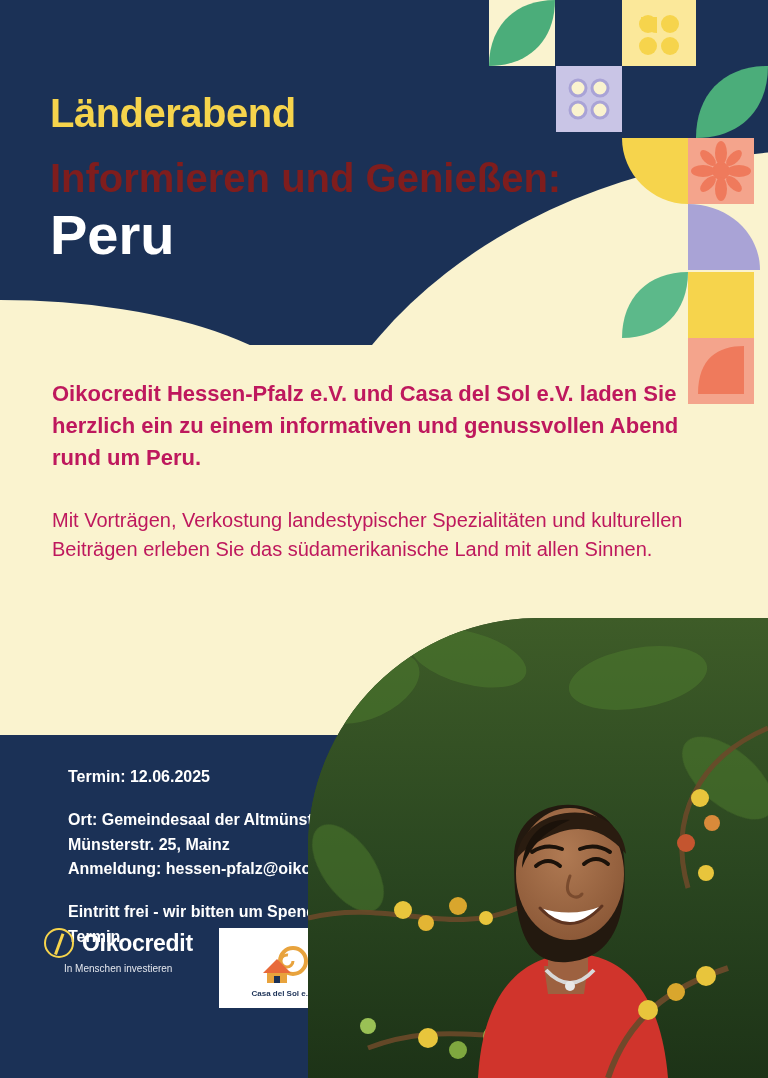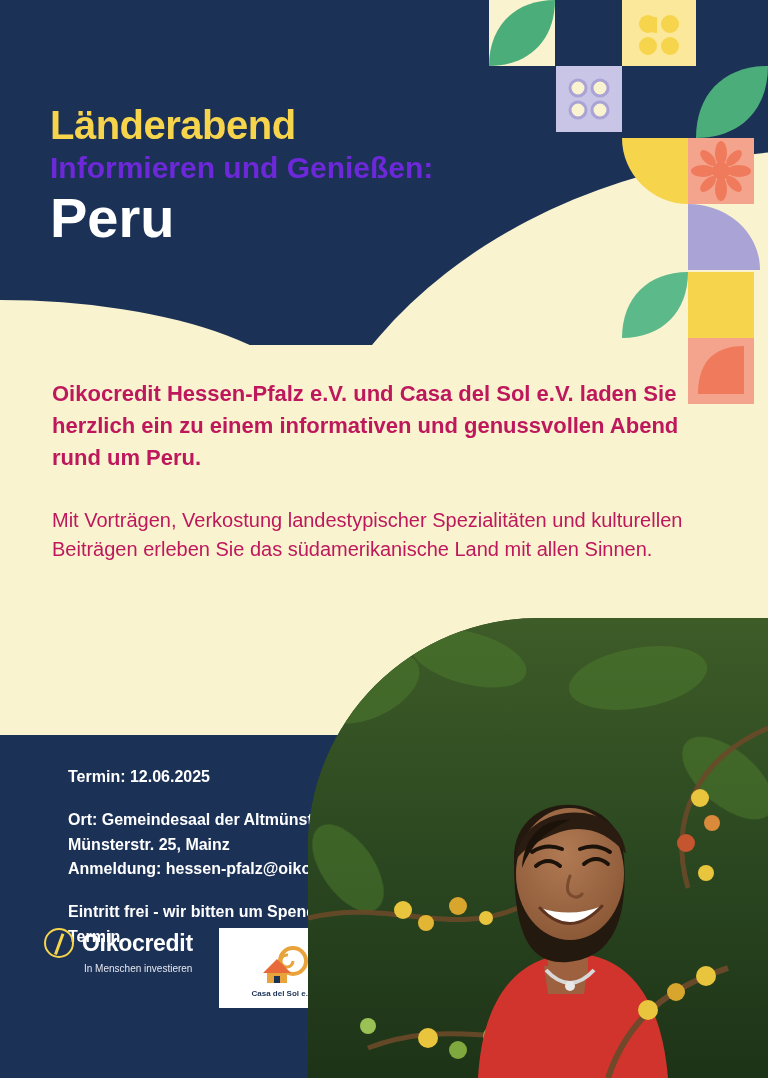--- a/index.html
+++ b/index.html
@@ -33,29 +33,29 @@
   }
   .swoop2 {
     position:absolute;
     left:0; top:300px;
     width:320px; height:120px;
     background:#faf3cf;
     border-radius:0 100% 0 0 / 0 100% 0 0;
   }
 
   .title-wrap {
-    position:absolute; left:50px; top:102px; z-index:5;
+    position:absolute; left:50px; top:90px; z-index:5;
   }
   .t-line1 {
     font-size:40px; font-weight:bold; color:#f6d44c;
     letter-spacing:-0.5px; line-height:1.15;
   }
   .t-line2 {
-    font-size:30px; font-weight:bold; color:#6d28d9;
-    line-height:1.3; margin-top:0;
+    font-size:40px; font-weight:bold; color:#7f1d1d;
+    line-height:1.3; margin-top:16px;
   }
   .t-line3 {
     font-size:56px; font-weight:bold; color:#ffffff;
     line-height:1.1; margin-top:0;
   }
 
   
   .deco { position:absolute; z-index:6; }
   .tile { position:absolute; }
 
@@ -99,21 +99,21 @@
     width:30px; height:30px;
     border:2.5px solid #f6d44c; border-radius:50%;
     position:relative;
   }
   .oiko-mark:after {
     content:""; position:absolute; left:50%; top:3px;
     width:2.5px; height:22px; background:#f6d44c;
     transform:translateX(-50%) rotate(20deg);
   }
   .oiko-word { font-size:23px; font-weight:bold; color:#ffffff; letter-spacing:-0.3px; }
-  .oiko-sub { font-size:10px; color:#e4e7ee; margin-top:5px; margin-left:40px; }
+  .oiko-sub { font-size:10px; color:#e4e7ee; margin-top:5px; margin-left:20px; }
 
   .casa {
     width:96px; height:80px; background:#ffffff;
     display:flex; flex-direction:column;
     align-items:flex-end; justify-content:center; gap:2px;
     padding-top:4px;
   }
   .casa-art { width:60px; height:44px; }
   .casa-cap { font-size:8px; font-weight:bold; color:#1b3156; }
 

